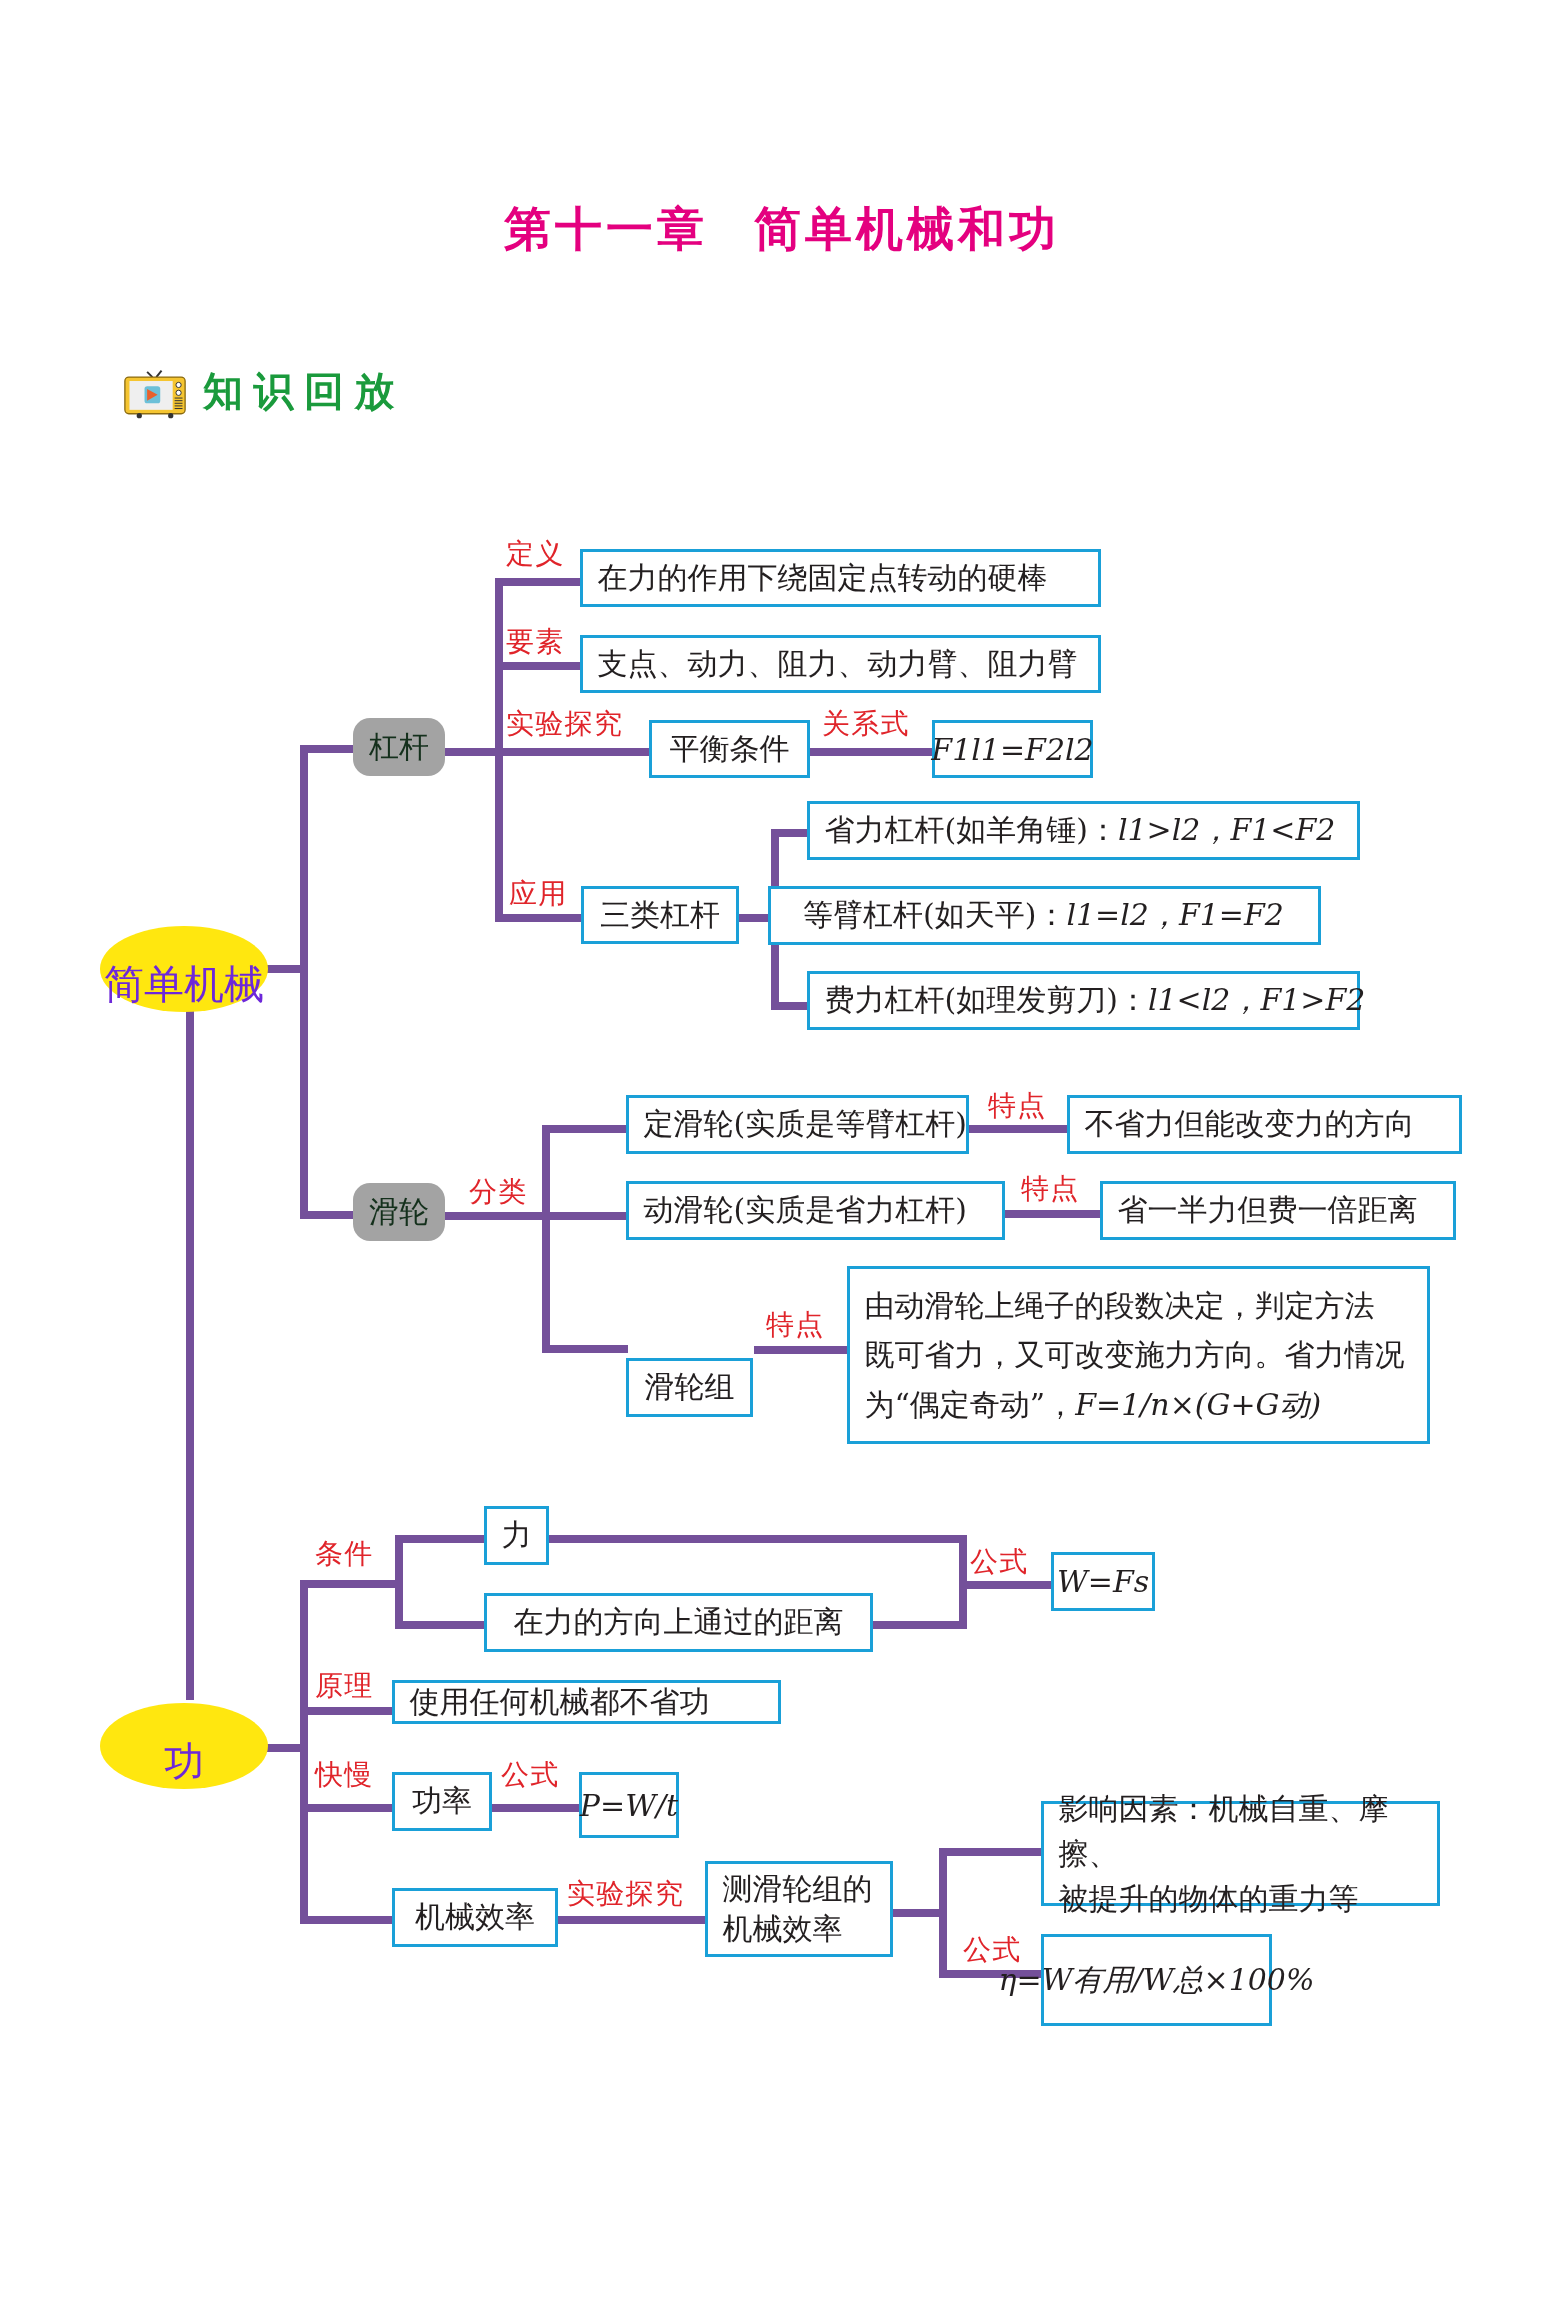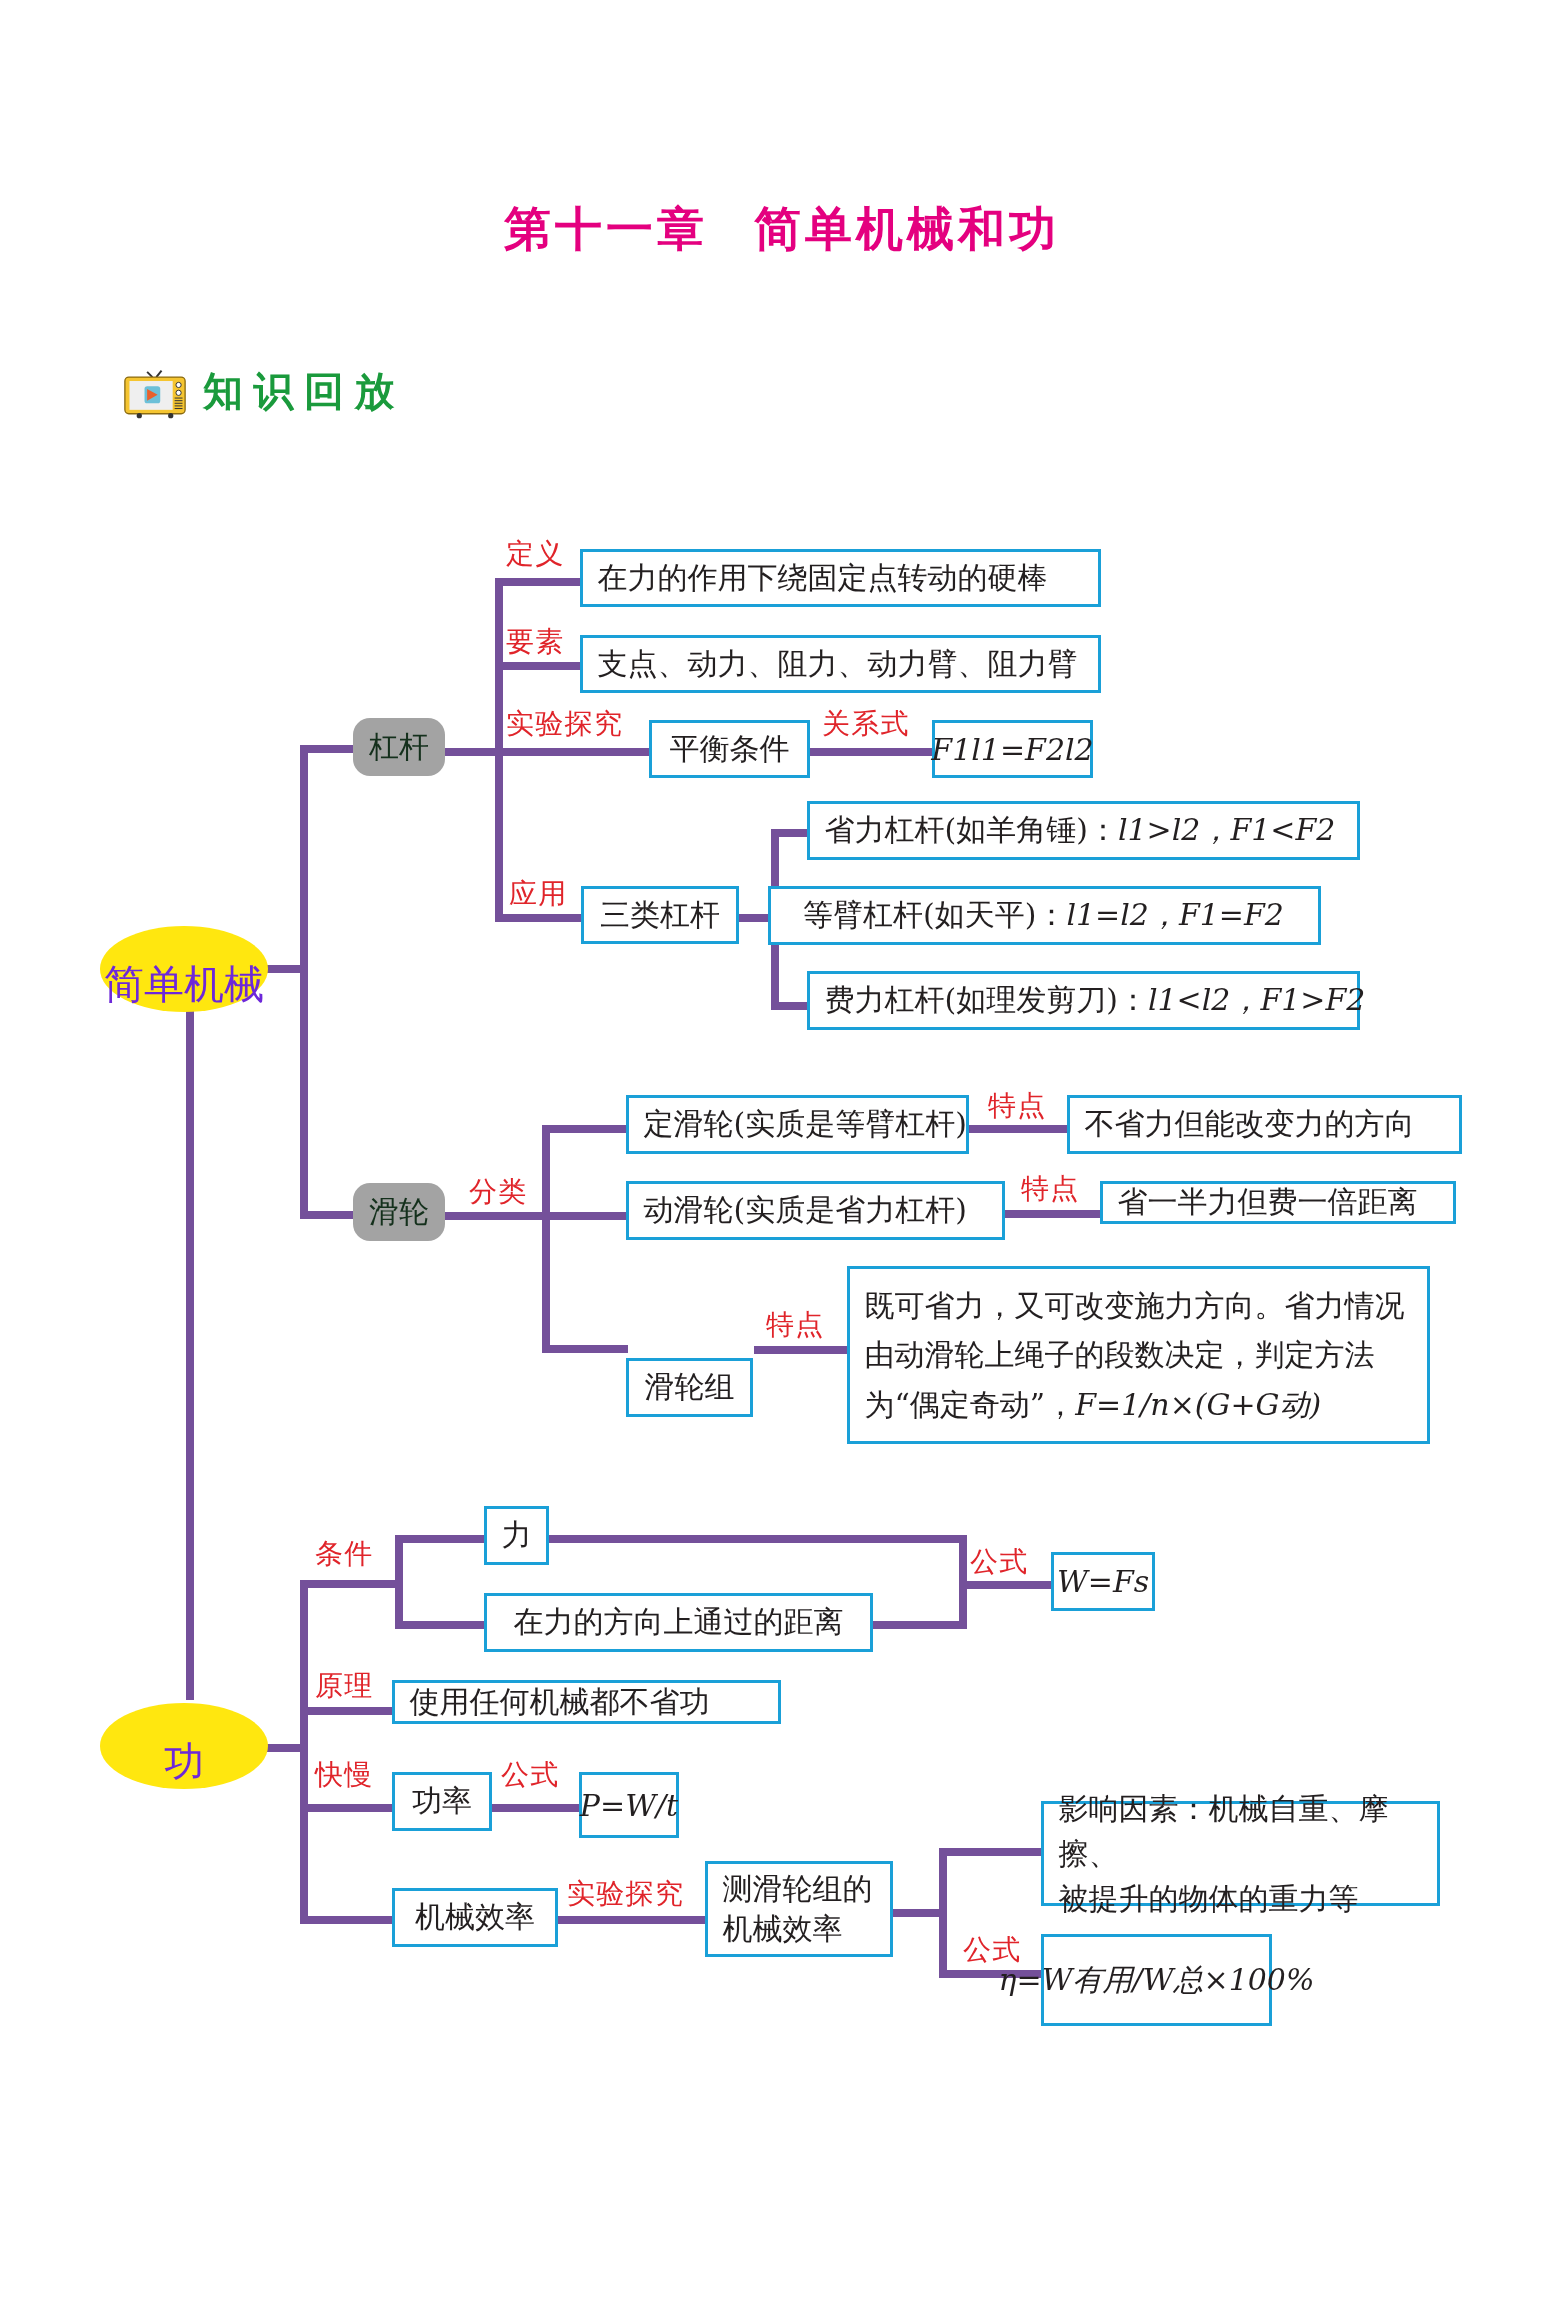--- a/index.html
+++ b/index.html
@@ -159,31 +159,31 @@
 </div>
 <span class="rl" style="left:988px; top:1087px;">特点</span>
 <div class="box" style="left:1067px; top:1095px; width:395px; height:59px;">
   <span>不省力但能改变力的方向</span>
 </div>
 
 <div class="box" style="left:626px; top:1181px; width:379px; height:59px;">
   <span>动滑轮(实质是省力杠杆)</span>
 </div>
 <span class="rl" style="left:1021px; top:1170px;">特点</span>
-<div class="box" style="left:1100px; top:1181px; width:356px; height:43px;">
+<div class="box" style="left:1100px; top:1181px; width:356px; height:59px;">
   <span>省一半力但费一倍距离</span>
 </div>
 
 <div class="box center" style="left:626px; top:1318px; width:127px; height:59px;margin-top:40px;">
   <span>滑轮组</span>
 </div>
 <span class="rl" style="left:766px; top:1306px;">特点</span>
 <div class="box multi" style="left:847px; top:1266px; width:583px; height:178px;">
+  <div>由动滑轮上绳子的段数决定，判定方法</div>
   <div>既可省力，又可改变施力方向。省力情况</div>
-  <div>由动滑轮上绳子的段数决定，判定方法</div>
   <div>
     <span>为“偶定奇动”，</span><span style="font-style:italic;">F=1/n×(G+G动)</span>
   </div>
 </div>
 
 <span class="rl" style="left:315px; top:1535px;">条件</span>
 <div class="box center" style="left:484px; top:1506px; width:65px; height:59px;">
   <span>力</span>
 </div>
 <div class="box center" style="left:484px; top:1593px; width:389px; height:59px;">

